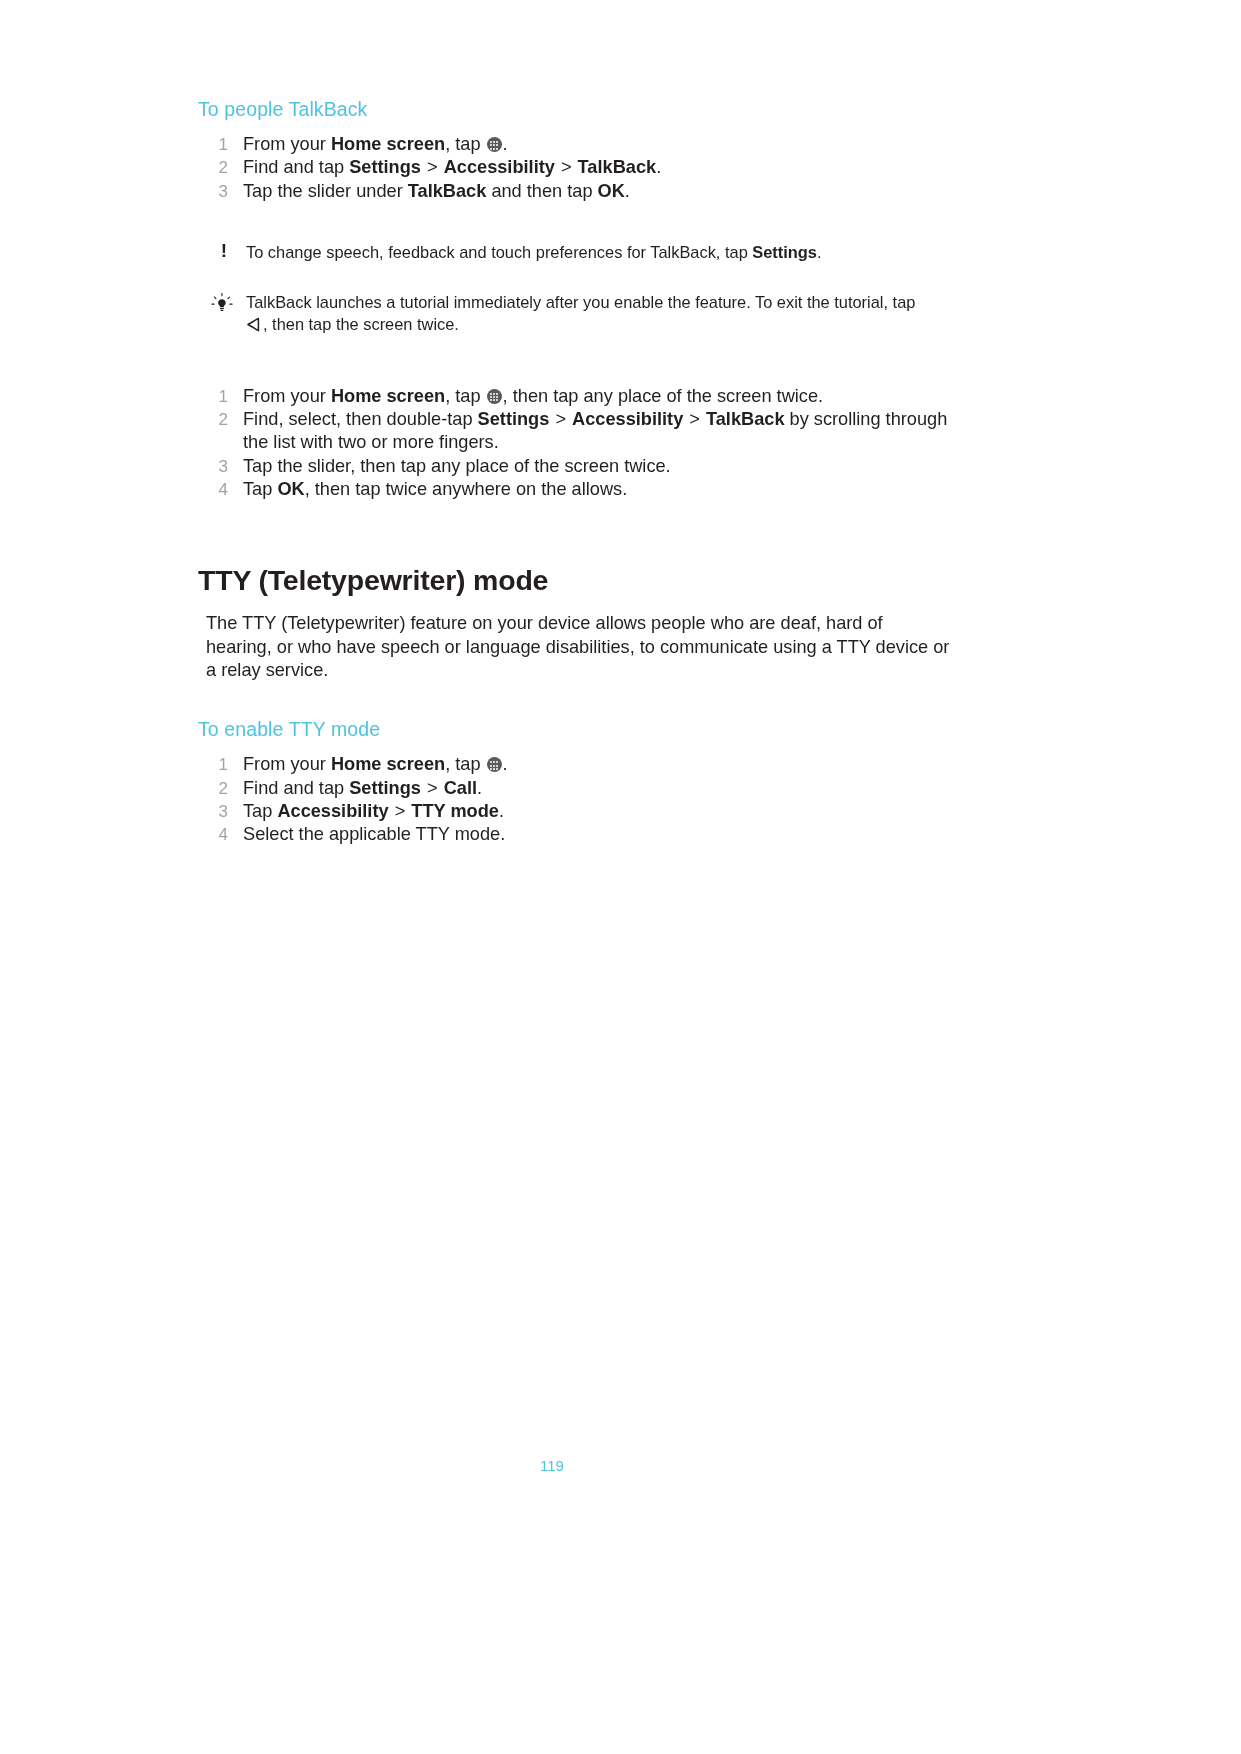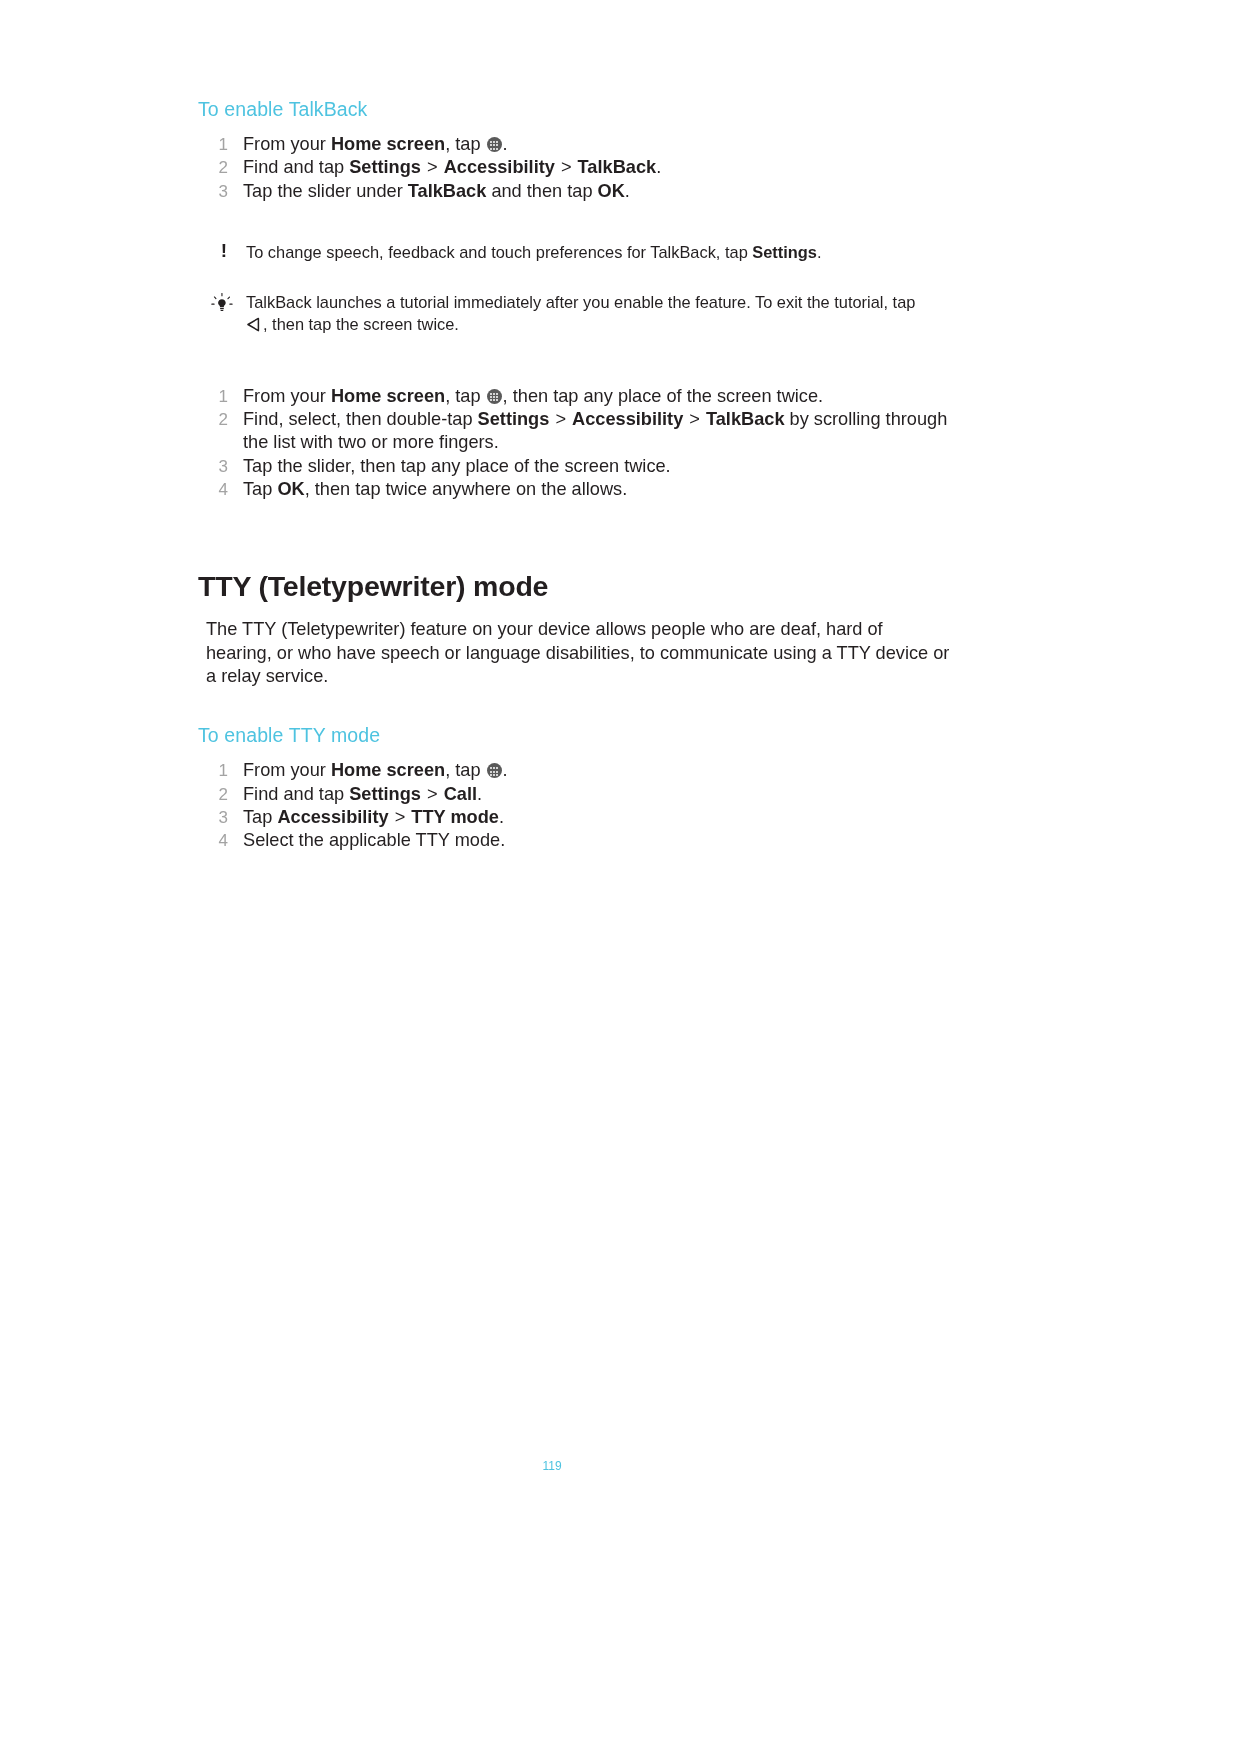--- a/index.html
+++ b/index.html
@@ -99,21 +99,21 @@
     font-weight: 700;
     line-height: 22px;
     color: #231f20;
   }
 
   
   .section-title {
     font-size: 28.5px;
     font-weight: 700;
     line-height: 34px;
-    margin: 12px 0 15px 0;
+    margin: 6px 0 15px 0;
     color: #231f20;
     letter-spacing: -0.2px;
   }
   p.body {
     font-size: 18.2px;
     line-height: 23.3px;
     margin: 8px;
     color: #231f20;
   }
   .gap-26 { height: 26px; }
@@ -157,42 +157,42 @@
   }
 
   
   .page-number {
     position: absolute;
     left: 0;
     top: 1455px;
     width: 1104px;
     text-align: center;
     color: #4ec3e0;
-    font-size: 12px;
+    font-size: 15px;
     line-height: 22px;
   }
   .disclaimer {
     position: absolute;
     left: 0;
     top: 1510px;
     width: 1241px;
     text-align: center;
     color: #929292;
     font-size: 15.3px;
     line-height: 20px;
   }
 </style>
 </head>
 <body>
 
 <div class="page">
 
   <div class="content">
 
-    <h2 class="subhead">To enable TalkBack</h2>
+    <h2 class="subhead">To people TalkBack</h2>
 
     <ol class="steps">
       <li><span>From your </span><b>Home screen</b><span>, tap </span><span class="appdrawer-icon"><i></i><i></i><i></i><i></i><i></i><i></i><i></i><i></i><i></i></span><span>.</span></li>
       <li><span>Find and tap </span><b>Settings</b><span class="gt"> &gt; </span><b>Accessibility</b><span class="gt"> &gt; </span><b>TalkBack</b><span>.</span></li>
       <li><span>Tap the slider under </span><b>TalkBack</b><span> and then tap </span><b>OK</b><span>.</span></li>
     </ol>
 
     <div class="gap-34"></div>
 
     <div class="callout">

